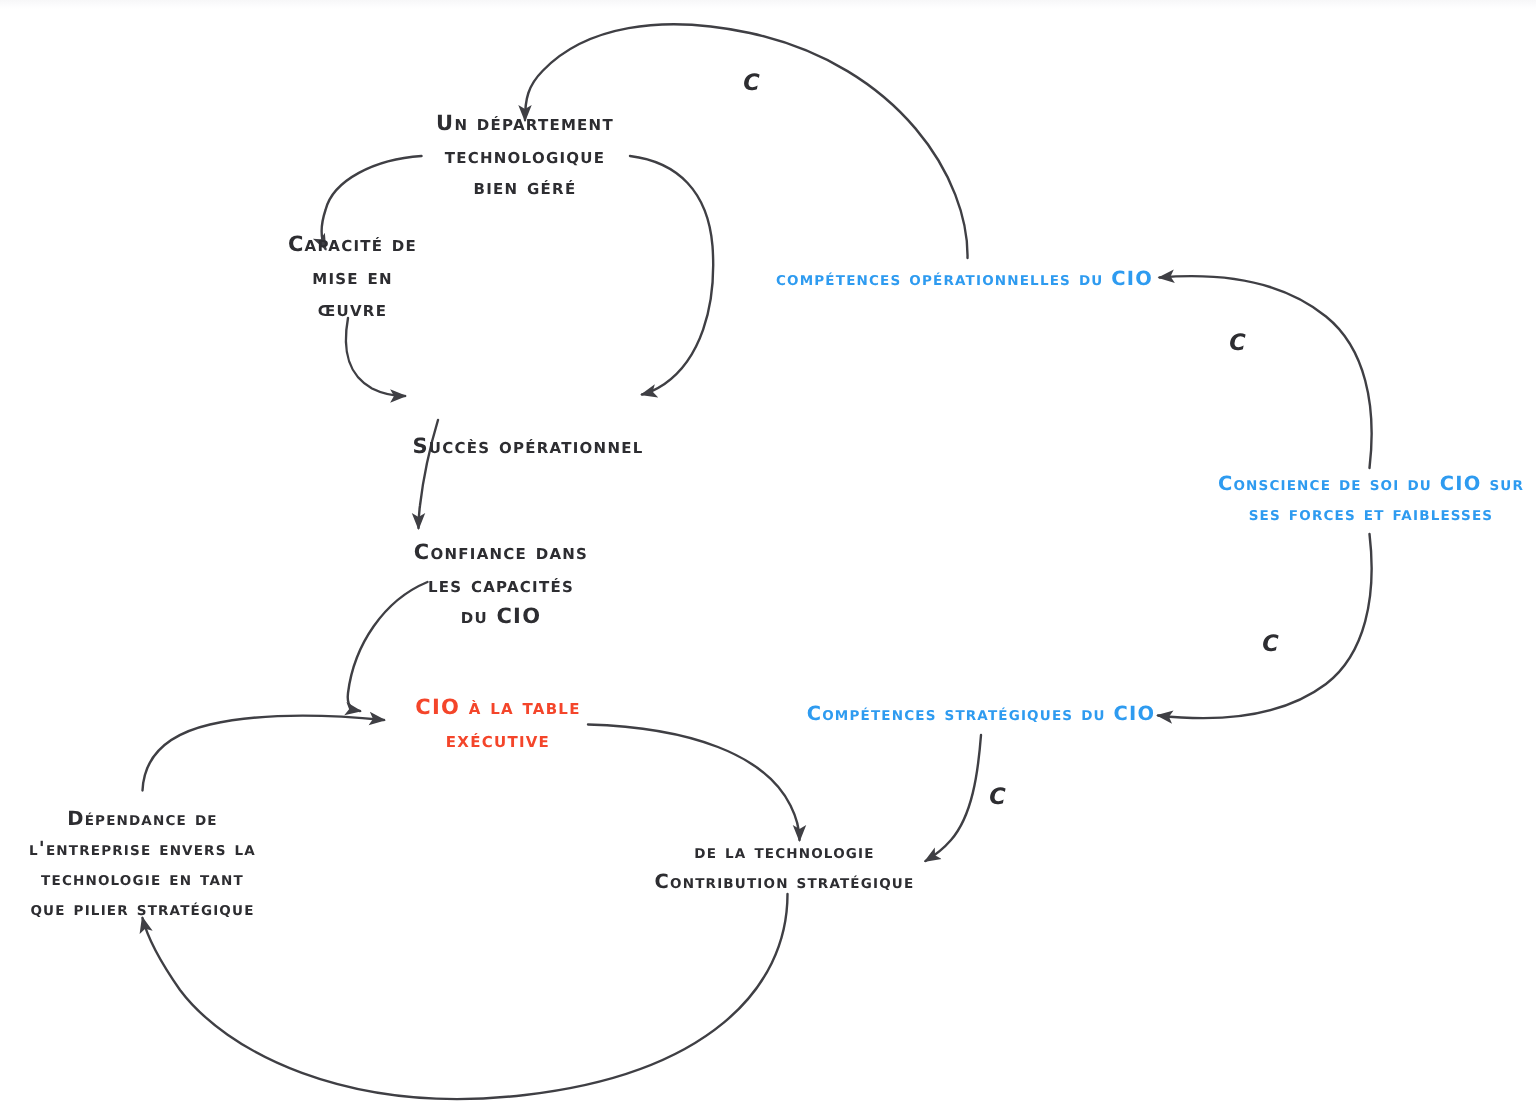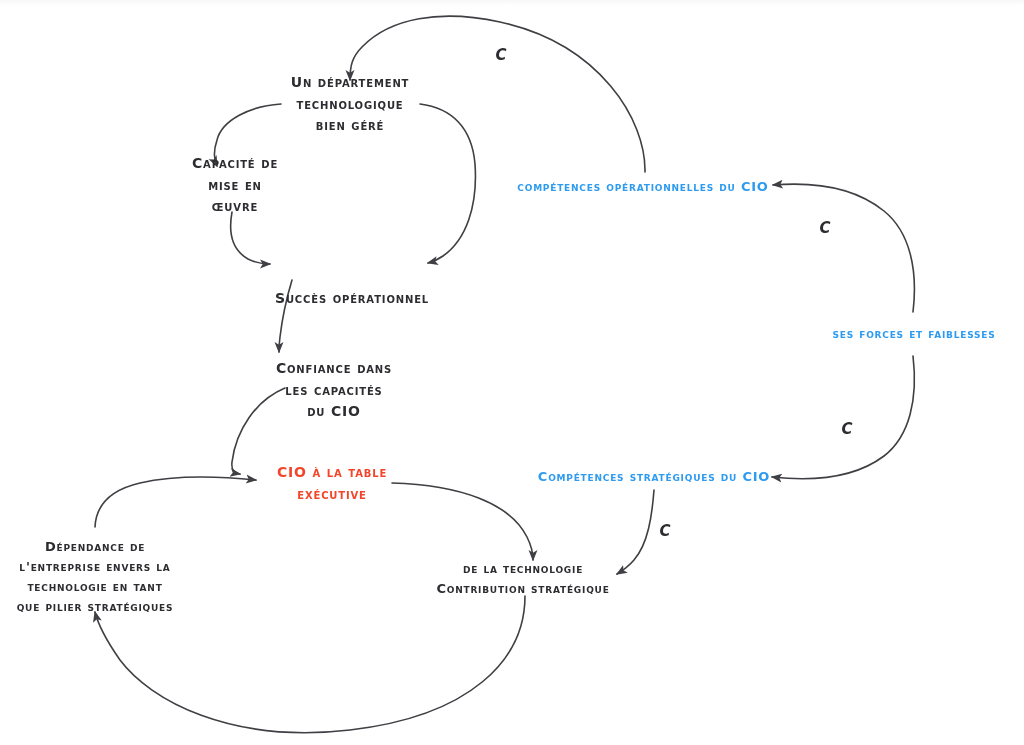--- a/index.html
+++ b/index.html
@@ -125,30 +125,31 @@
         <div>du CIO</div>
       </div>
       <div class="node red" style="left: 332px; top: 484px; font-size: 14px;">
         <div>CIO à la table</div>
         <div>exécutive</div>
       </div>
       <div class="node dark" style="left: 95px; top: 577px; font-size: 13px;">
         <div>Dépendance de</div>
         <div>l'entreprise envers la</div>
         <div>technologie en tant</div>
-        <div>que pilier stratégiques</div>
+        <div>que pilier stratégique</div>
       </div>
       <div class="node dark" style="left: 523px; top: 579px; font-size: 13px;">
         <div>de la technologie</div>
         <div>Contribution stratégique</div>
       </div>
       <div class="node blue" style="left: 643px; top: 187px; font-size: 13px;">
         <div>compétences opérationnelles du CIO</div>
       </div>
       <div class="node blue" style="left: 914px; top: 334px; font-size: 13px;">
+        <div>Conscience de soi du CIO sur</div>
         <div>ses forces et faiblesses</div>
       </div>
       <div class="node blue" style="left: 654px; top: 477px; font-size: 13px;">
         <div>Compétences stratégiques du CIO</div>
       </div>
     </div>
   <div id="labels-layer">
       <div class="loop-label" style="left: 501px; top: 55px;">C</div>
       <div class="loop-label" style="left: 825px; top: 228px;">C</div>
       <div class="loop-label" style="left: 847px; top: 429px;">C</div>

